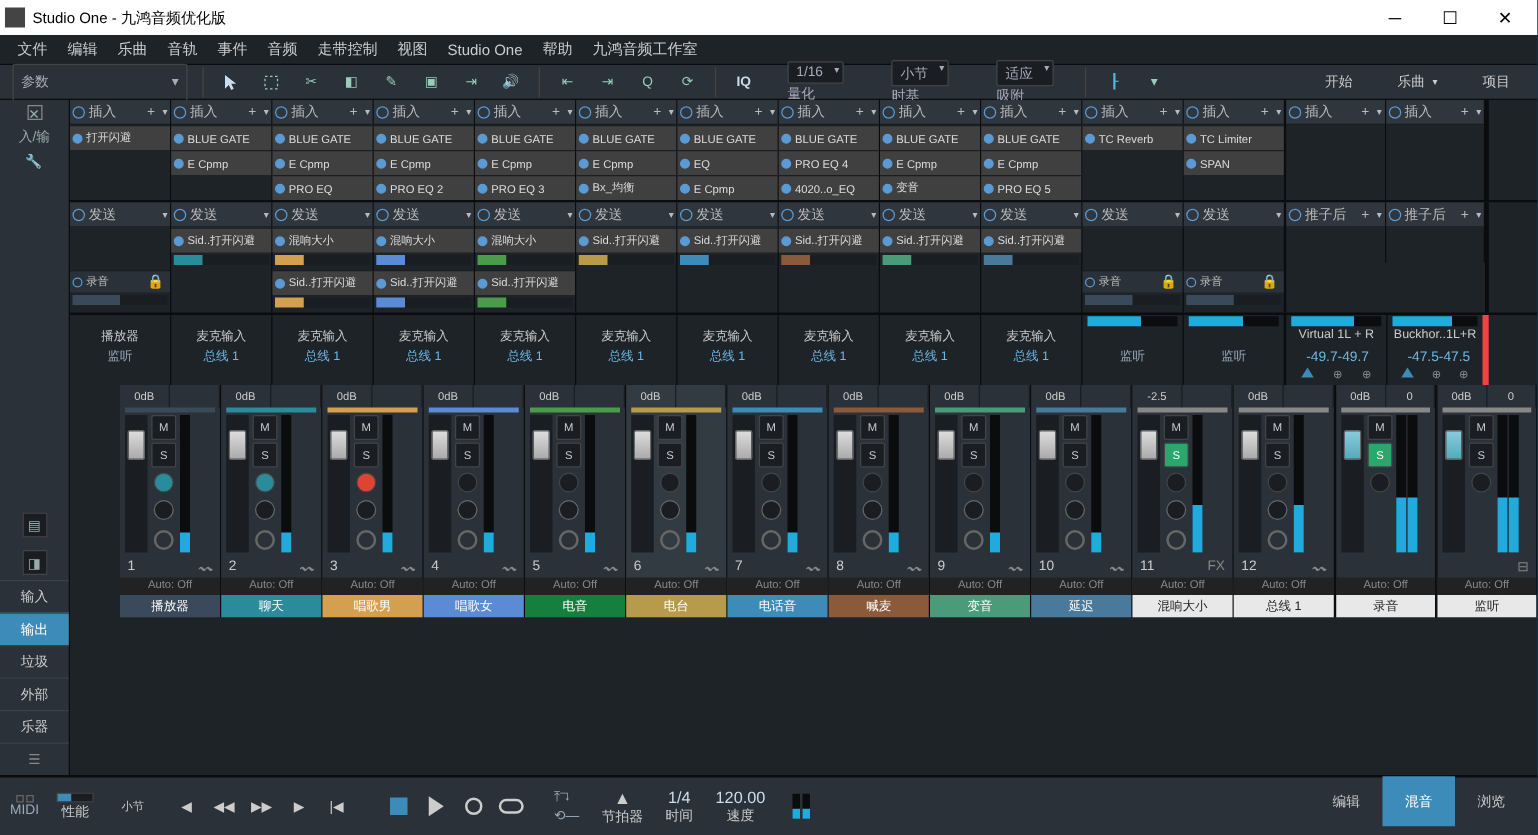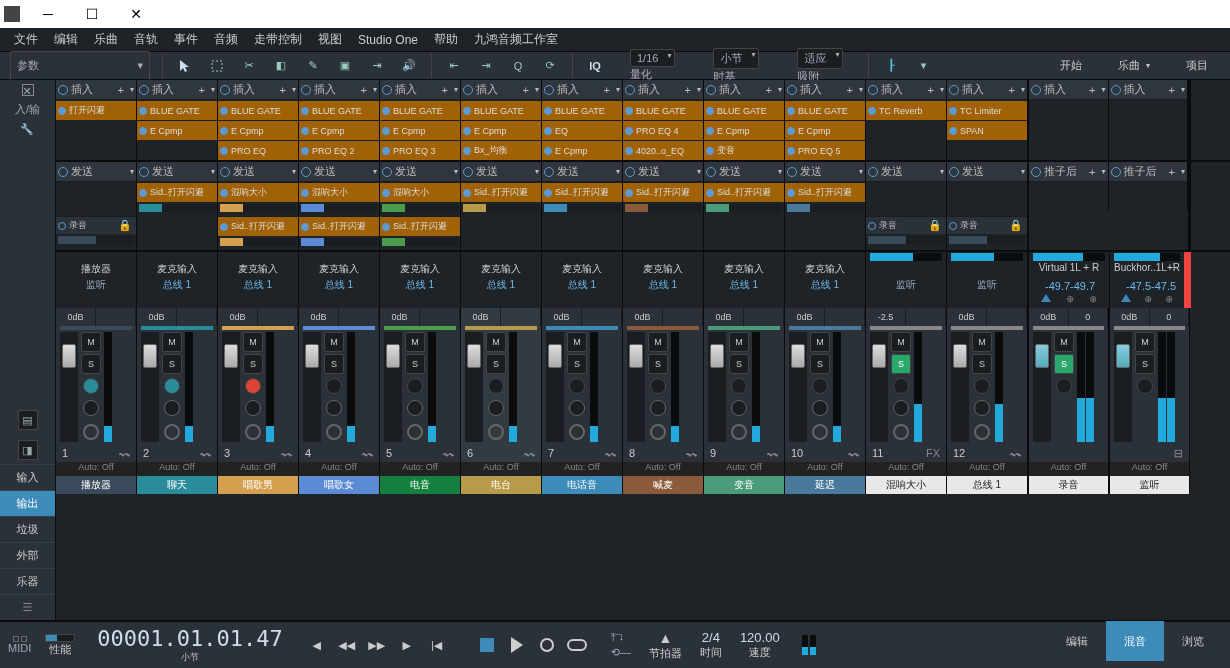--- a/index.html
+++ b/index.html
@@ -27,33 +27,33 @@
 .ls-bot { display: flex; flex-direction: column; }
 .ls-bot div { height: 26px; display: flex; align-items: center; justify-content: center; color: #ccc; font-size: 11px; border-top: 1px solid #3a4048; }
 .ls-bot div.active { background: #3d8bb8; color: #fff; }
 .mixer { flex: 1; display: flex; flex-direction: column; overflow: hidden; background: #1e2328; }
 .ch-col { width: 81px; border-right: 1px solid #0a0c0e; display: flex; flex-direction: column; }
 .master-group { width: 163px; border-right: 3px solid #0a0c0e; border-left: 1px solid #0a0c0e; display: flex; flex-direction: column; }
 .hdr-cell { height: 20px; background: #2f363d; display: flex; align-items: center; padding: 0 2px; font-size: 10px; color: #bbb; border-bottom: 1px solid #1a1e22; position: relative; }
 .hdr-cell .pwr { width: 10px; height: 10px; border-radius: 50%; border: 1px solid #5b9bd5; margin-right: 3px; display: inline-block; }
 .hdr-cell .add { position: absolute; right: 12px; }
 .hdr-cell .dd2 { position: absolute; right: 2px; font-size: 8px; }
-.slot { height: 20px; background: #a16207; display: flex; align-items: center; padding: 0 2px; font-size: 9px; color: #ddd; border-top: 1px solid #1a1e22; overflow: hidden; white-space: nowrap; }
+.slot { height: 20px; background: #404040; display: flex; align-items: center; padding: 0 2px; font-size: 9px; color: #ddd; border-top: 1px solid #1a1e22; overflow: hidden; white-space: nowrap; }
 .slot .pwr { width: 8px; height: 8px; border-radius: 50%; border: 1px solid #5b9bd5; margin-right: 3px; flex-shrink: 0; }
 .slot .pwr.on { background: #5b9bd5; }
 .slot.recbar { height: 18px; display: flex; align-items: center; padding: 2px; background: #2a3138; border-top: 1px solid #1a1e22; font-size: 9px; color: #bbb; }
 .slot.recbar .lock { color: #4a7; margin-left: auto; margin-right: 2px; }
 .send-line { height: 8px; background: #1a1e22; position: relative; margin: 2px 2px 4px 2px; }
 .send-line .fill { position: absolute; left: 0; top: 0; bottom: 0; width: 30%; }
 .ch-name { height: 16px; text-align: center; font-size: 10px; color: #ccc; }
 .ch-bus { height: 16px; text-align: center; font-size: 10px; }
 .ch-small { display: flex; align-items: center; justify-content: space-around; height: 16px; font-size: 9px; color: #ccc; padding: 0 16px; }
 .rows-area { display: flex; background: #1e2328; }
 .row-section { height: 188px; display: flex; border-bottom: 2px solid #0a0c0e; }
-.fader-area { flex: 1; display: flex; overflow: hidden; }
+.fader-area { flex: 1; display: flex; overflow: hidden; justify-content: flex-end; }
 .fader-ch { width: 81px; border-right: 1px solid #0a0c0e; display: flex; flex-direction: column; background: #2a3138; }
 .fader-ch.master { border-left: 1px solid #0a0c0e; }
 .pan-row { height: 18px; display: flex; }
 .pan-row > div { flex: 1; text-align: center; font-size: 9px; color: #ccc; border-right: 1px solid #1a1e22; display: flex; align-items: center; justify-content: center; }
 .fader-body { flex: 1; display: flex; padding: 2px 4px; gap: 3px; }
 .fader-slot { width: 18px; background: #1a1e22; position: relative; display: flex; justify-content: center; }
 .fader-cap { width: 14px; height: 24px; background: linear-gradient(#ddd,#aaa); border: 1px solid #666; border-radius: 2px; position: absolute; top: 12px; }
 .btns-col { width: 20px; display: flex; flex-direction: column; gap: 2px; }
 .sq { width: 20px; height: 20px; background: #1a1e22; border: 1px solid #444; display: flex; align-items: center; justify-content: center; font-size: 9px; color: #ccc; border-radius: 2px; }
 .sq.green { background: #2aa86b; color: #fff; }
@@ -74,20 +74,21 @@
 .loop { width: 20px; height: 12px; border: 2px solid #ccc; border-radius: 10px; }
 svg { display: block; }
 </style>
 </head>
 <body>
 
 <div class="window">
 
   <div class="titlebar">
     <div class="icon"></div>
+    <div class="title">Studio One - 九鸿音频优化版</div>
     <div class="win-btn">─</div>
     <div class="win-btn">☐</div>
     <div class="win-btn">✕</div>
   </div>
 
   <div class="menubar" id="menubar">
       <span>文件</span>
       <span>编辑</span>
       <span>乐曲</span>
       <span>音轨</span>
@@ -616,21 +617,21 @@
                   <div class="ch-small">
                     <span style="color:#6eb8e8">-49.7</span>
                     <span style="color:#6eb8e8">-49.7</span>
                   </div>
                   <div style="height:14px;display:flex;justify-content:space-around;padding:0 4px">
                     <div style="width:0;height:0;border-left:5px solid transparent;border-right:5px solid transparent;border-bottom:8px solid #3d8bb8"></div>
                     <span style="color:#888;font-size:9px">⊕</span>
                     <span style="color:#888;font-size:9px">⊕</span>
                   </div>
                 </div>
-                <div style="width:81px;border-right:7px solid #ef4444">
+                <div style="width:81px;border-right:5px solid #ef4444">
                   <div style="height:10px;display:flex;gap:1px;padding:1px 4px">
                     <div style="flex:1;background:linear-gradient(90deg,#2ad 70%,#0a0c0e 70%)"></div>
                   </div>
                   <div class="ch-name">Buckhor..1L+R</div>
                   <div class="ch-small">
                     <span style="color:#6eb8e8">-47.5</span>
                     <span style="color:#6eb8e8">-47.5</span>
                   </div>
                   <div style="height:14px;display:flex;justify-content:space-around;padding:0 4px">
                     <div style="width:0;height:0;border-left:5px solid transparent;border-right:5px solid transparent;border-bottom:8px solid #3d8bb8"></div>
@@ -1115,21 +1116,20 @@
         </div>
       <div>MIDI</div>
     </div>
     <div style="display:flex;flex-direction:column;align-items:center;font-size:9px;margin-left:8px">
       <div style="width:30px;height:8px;background:#1a1e22;border:1px solid #444">
           <div style="width:40%;height:100%;background:#3d8bb8"></div>
         </div>
       <div>性能</div>
     </div>
     <div style="display:flex;flex-direction:column;align-items:center;margin:0 16px">
-      <div class="tc">00001.01.01.47</div>
       <div style="font-size:9px">小节</div>
     </div>
     <div class="trans-btn">◀</div>
     <div class="trans-btn">◀◀</div>
     <div class="trans-btn">▶▶</div>
     <div class="trans-btn">▶</div>
     <div class="trans-btn">|◀</div>
     <div style="width:14px"></div>
     <div class="trans-btn">
         <div class="stop"></div>
@@ -1146,21 +1146,21 @@
     <div style="width:10px"></div>
     <div style="display:flex;flex-direction:column;gap:2px;color:#9ab;font-size:10px">
       <div>⤒↴</div>
       <div>⟲—</div>
     </div>
     <div style="display:flex;flex-direction:column;align-items:center;font-size:9px;margin-left:12px">
       <div style="font-size:14px">▲</div>
       <div>节拍器</div>
     </div>
     <div style="display:flex;flex-direction:column;align-items:center;font-size:9px;margin-left:12px">
-      <div style="font-size:13px;color:#cde">2/4</div>
+      <div style="font-size:13px;color:#cde">1/4</div>
       <div>时间</div>
     </div>
     <div style="display:flex;flex-direction:column;align-items:center;font-size:9px;margin-left:12px">
       <div style="font-size:13px;color:#cde">120.00</div>
       <div>速度</div>
     </div>
     <div style="display:flex;gap:2px;margin-left:16px">
       <div style="width:6px;height:20px;background:#0a0c0e;position:relative">
           <div style="position:absolute;bottom:0;left:0;right:0;height:40%;background:#2ad"></div>
         </div>

